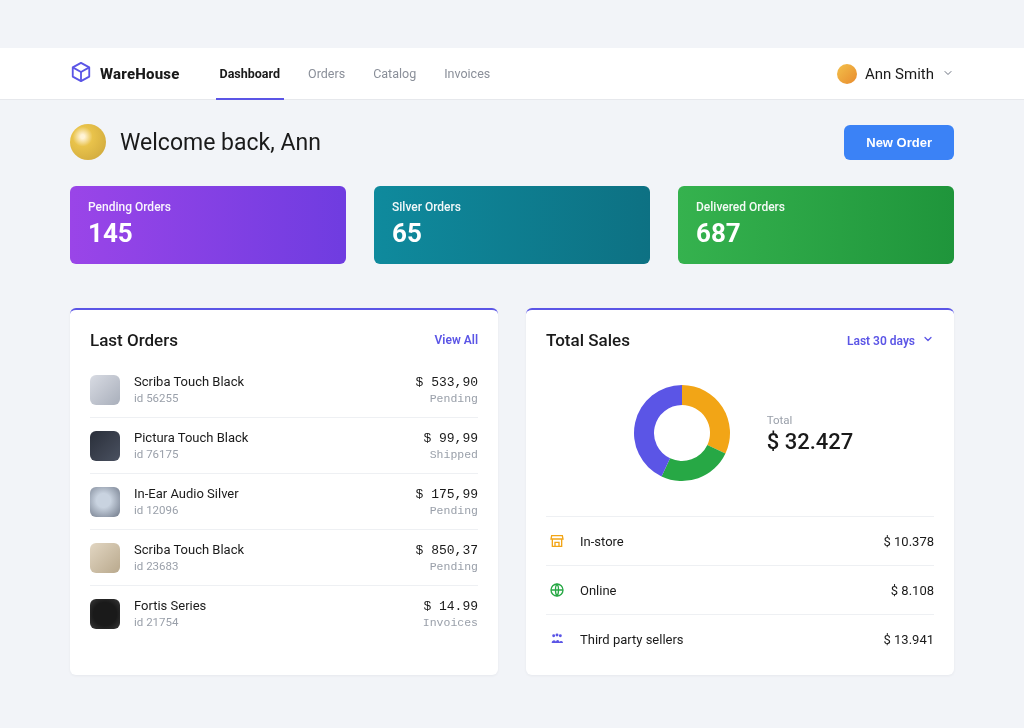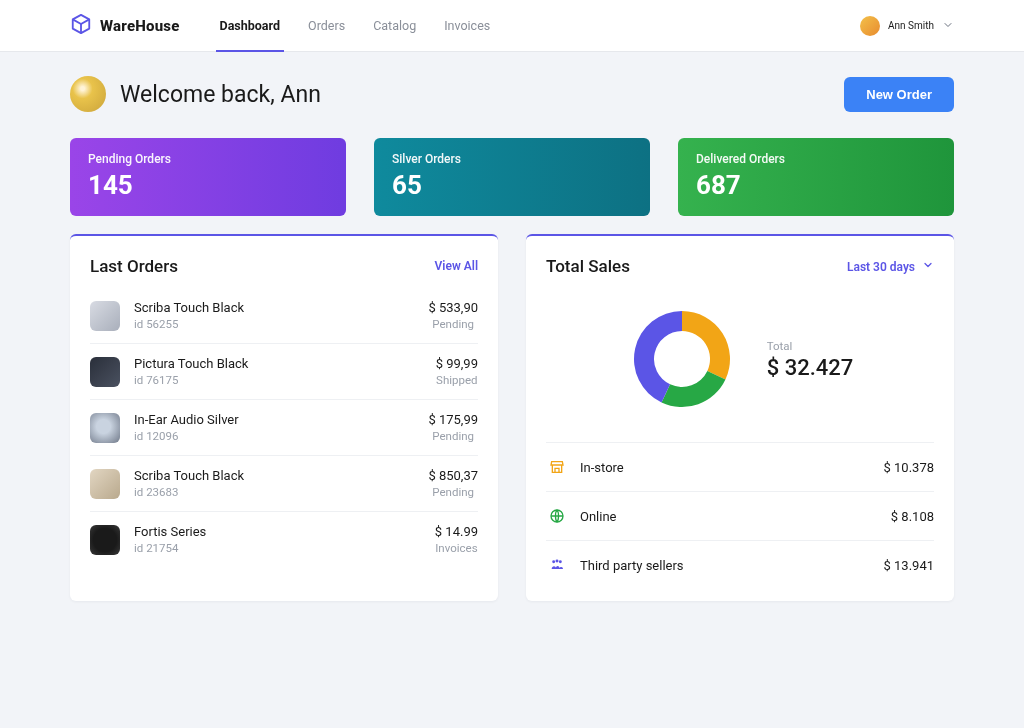--- a/index.html
+++ b/index.html
@@ -13,20 +13,21 @@
 
   
   .topbar {
     height: 52px;
     background: #fff;
     border-bottom: 1px solid #e6e8ec;
     display: flex;
     align-items: center;
     padding: 0 70px;
     position: relative;
+    margin-top: 48px;
   }
   .logo-wrap { display: flex; align-items: center; gap: 8px; margin-right: 40px; }
   .logo-text { font-weight: 800; font-size: 15px; letter-spacing: .2px; }
   .nav { display: flex; gap: 28px; height: 100%; align-items: center; }
   .nav-item {
     font-size: 12.5px;
     color: #8a8f99;
     height: 100%;
     display: flex;
     align-items: center;
@@ -40,21 +41,21 @@
     left: -4px; right: -4px;
     bottom: -1px;
     height: 2px;
     background: #5b55e6;
   }
   .user-area {
     margin-left: auto;
     display: flex;
     align-items: center;
     gap: 8px;
-    font-size: 10px;
+    font-size: 15px;
     cursor: pointer;
   }
   .avatar-sm {
     width: 20px; height: 20px; border-radius: 50%;
     background: linear-gradient(135deg,#f3c14b 0%,#e88b2e 100%);
     display: inline-block;
   }
   .chev-down { color: #6b7280; }
 
   
@@ -78,21 +79,21 @@
     color: #fff;
     border: none;
     border-radius: 6px;
     padding: 10px 22px;
     font-size: 13px;
     font-weight: 600;
     cursor: pointer;
   }
 
   
-  .stats-row { display: flex; gap: 28px; margin-bottom: 18px; }
+  .stats-row { display: flex; gap: 28px; margin-bottom: 44px; }
   .stat-card {
     flex: 1;
     border-radius: 6px;
     padding: 14px 18px 16px 18px;
     color: #fff;
   }
   .stat-card.purple { background: linear-gradient(90deg,#9a45e8 0%,#6f3ce0 100%); }
   .stat-card.teal   { background: linear-gradient(90deg,#0f8a9d 0%,#0d7183 100%); }
   .stat-card.green  { background: linear-gradient(90deg,#35b24e 0%,#1f953b 100%); }
   .stat-label { font-size: 12px; font-weight: 500; margin-bottom: 4px; opacity: .95; }
@@ -130,21 +131,21 @@
   .order-row:first-child { border-top: none; padding-top: 6px; }
   .order-thumb {
     width: 30px; height: 30px; border-radius: 6px;
     background: linear-gradient(135deg,#cfd4dc,#9da4b0);
     margin-right: 14px;
     flex-shrink: 0;
   }
   .order-main { flex: 1; min-width: 0; }
   .order-name { font-size: 13px; }
   .order-id   { font-size: 11.5px; color: #9aa0aa; margin-top: 2px; }
-  .order-right { text-align: center; }
+  .order-right { text-align: right; font-family: Liberation Mono, monospace; }
   .order-price  { font-size: 13px; }
   .order-status { font-size: 11.5px; color: #9aa0aa; margin-top: 2px; }
 
   
   .sales-top {
     display: flex;
     align-items: center;
     justify-content: center;
     gap: 30px;
     padding: 10px 0 28px 0;

